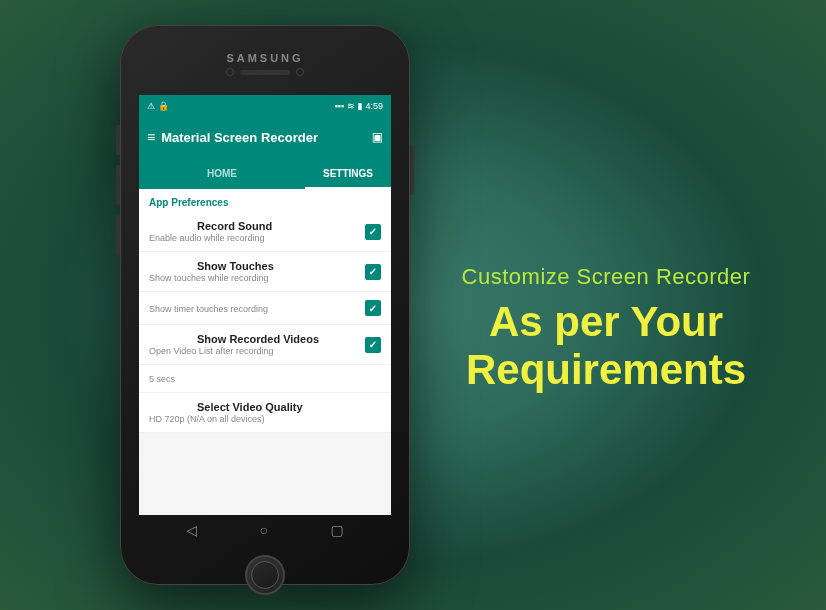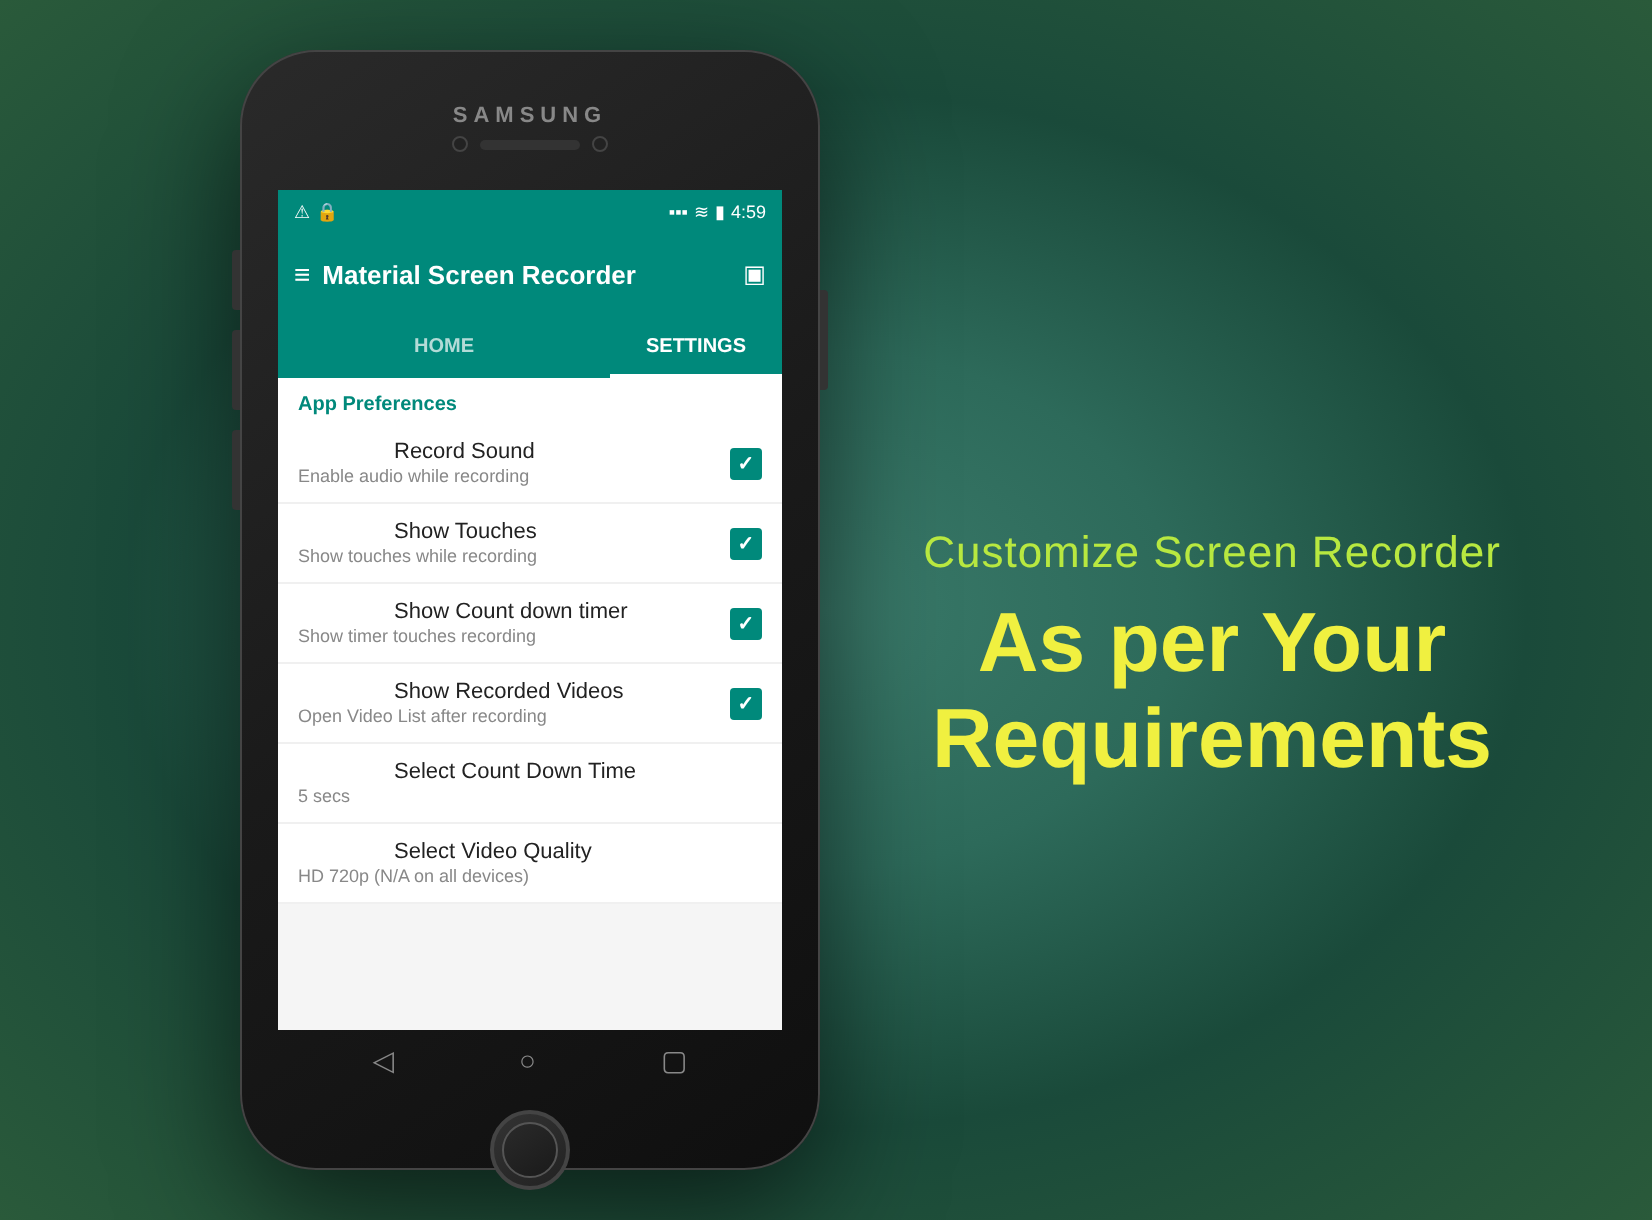--- a/index.html
+++ b/index.html
@@ -230,21 +230,21 @@
       justify-content: space-between;
     }
 
     .setting-item-text {
       flex: 1;
     }
 
     .setting-item-title {
       font-size: 11px;
       color: #222;
-      font-weight: 400;
+      font-weight: 700;
       padding-left: 48px;
     }
 
     .setting-item-subtitle {
       font-size: 9px;
       color: #888;
       margin-top: 1px;
     }
 
     .checkbox {
@@ -419,36 +419,34 @@
         <div class="setting-item">
           <div class="setting-item-text">
             <div class="setting-item-title">Show Touches</div>
             <div class="setting-item-subtitle">Show touches while recording</div>
           </div>
           <div class="checkbox"></div>
         </div>
 
         <div class="setting-item">
           <div class="setting-item-text">
-            <div class="setting-item-title">Show Count down timer</div>
             <div class="setting-item-subtitle">Show timer touches recording</div>
           </div>
           <div class="checkbox"></div>
         </div>
 
         <div class="setting-item">
           <div class="setting-item-text">
             <div class="setting-item-title">Show Recorded Videos</div>
             <div class="setting-item-subtitle">Open Video List after recording</div>
           </div>
           <div class="checkbox"></div>
         </div>
 
         <div class="setting-item-no-toggle">
-          <div class="setting-item-title">Select Count Down Time</div>
           <div class="setting-item-subtitle">5 secs</div>
         </div>
 
 
         <div class="setting-item-no-toggle">
           <div class="setting-item-title">Select Video Quality</div>
           <div class="setting-item-subtitle">HD 720p (N/A on all devices)</div>
         </div>
       </div>
     </div>

